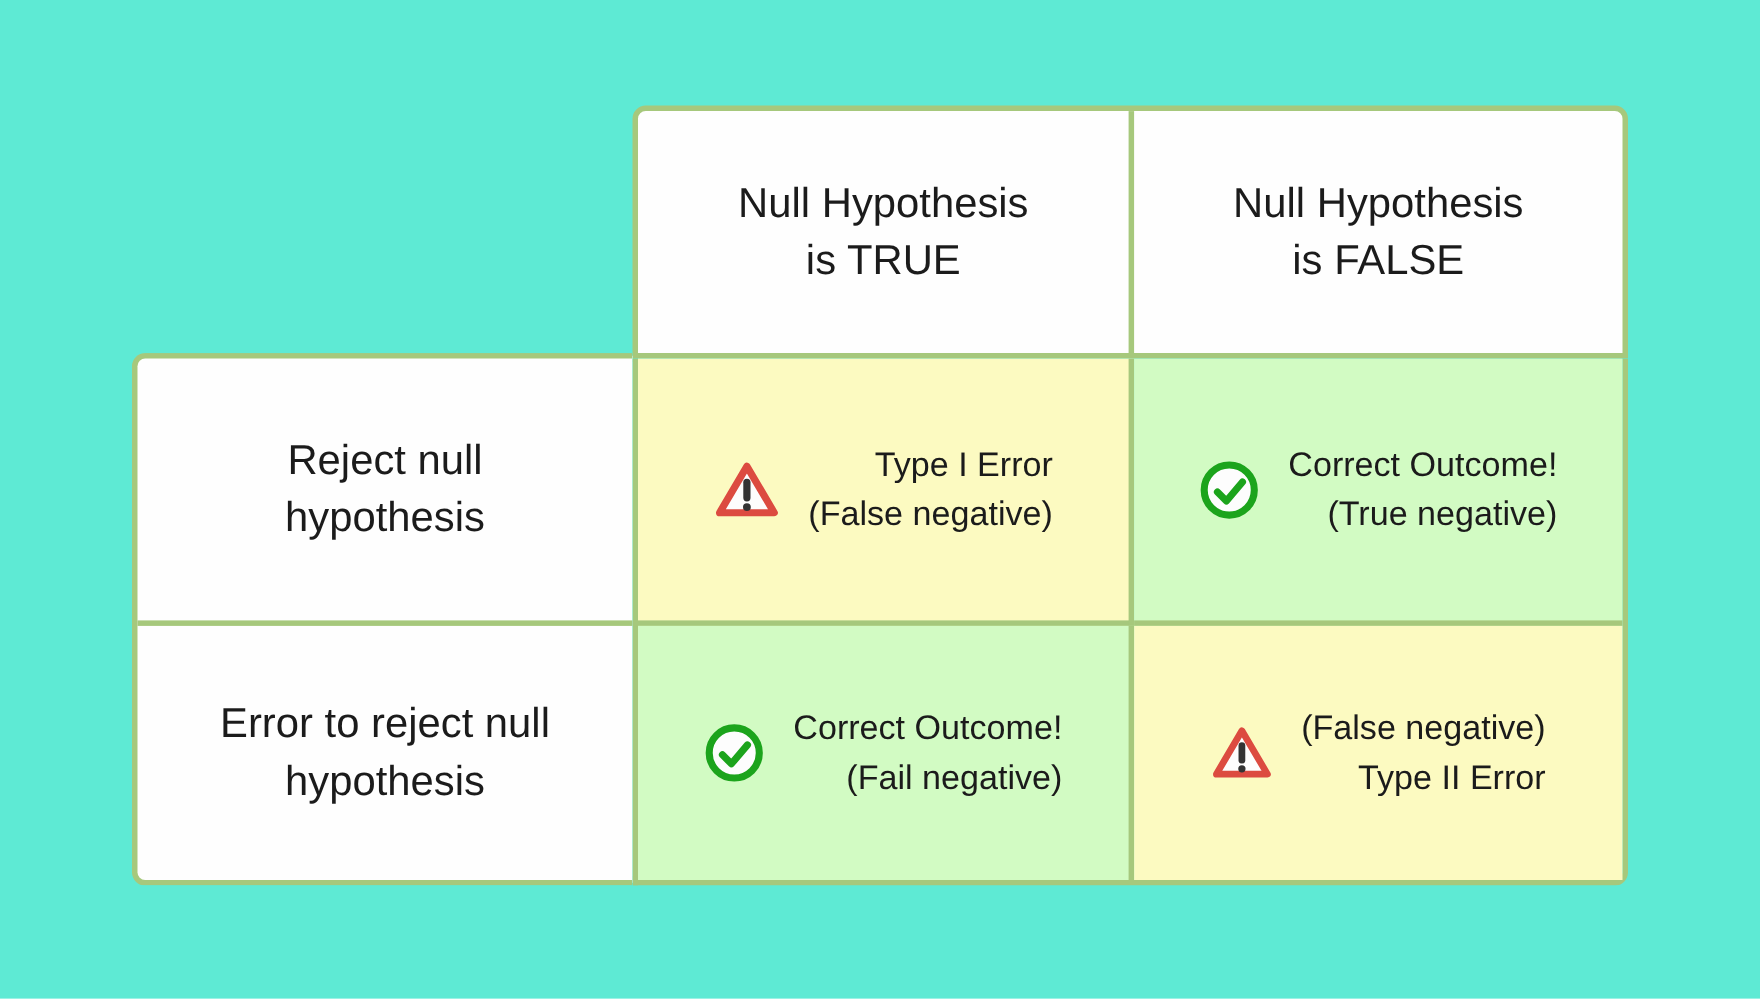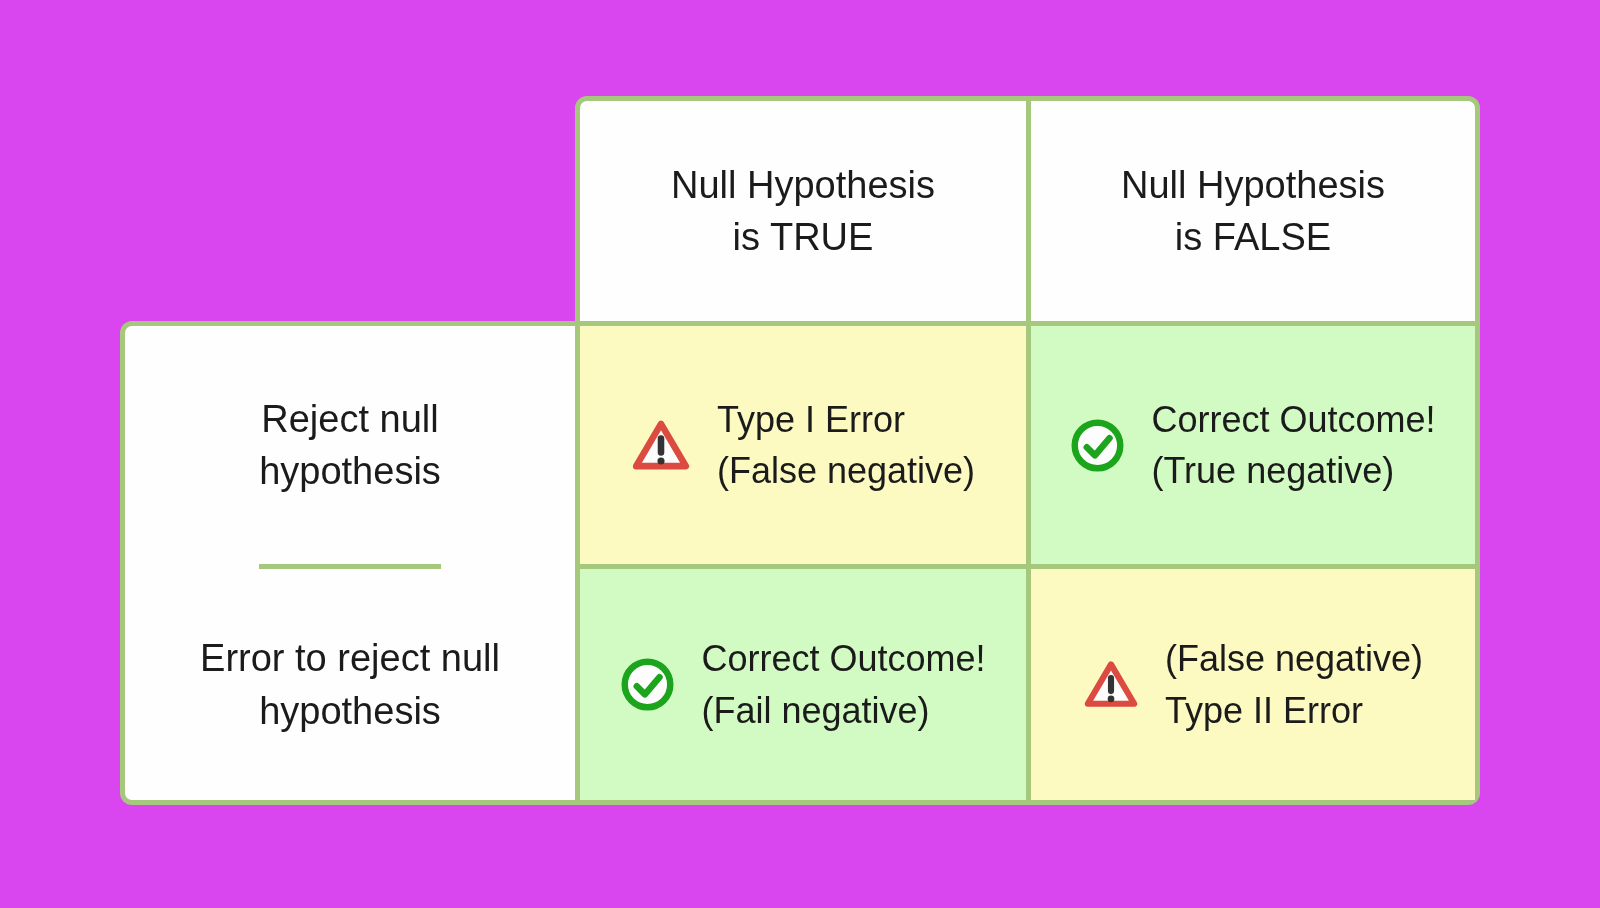--- a/index.html
+++ b/index.html
@@ -4,21 +4,21 @@
 <style>
   :root{
     --border-green:#A6C87C;
     --cell-yellow:#FCFAC1;
     --cell-green:#D2FBC3;
     --text:#1B1B1B;
   }
   *{box-sizing:border-box;margin:0;padding:0;}
   html,body{background:#ffffff;}
   body{font-family:"Liberation Sans","DejaVu Sans",sans-serif;color:var(--text);}
-  .stage{position:relative;width:1600px;height:908px;background:#d946ef;overflow:hidden;}
+  .stage{position:relative;width:1600px;height:908px;background:#5eead4;overflow:hidden;}
 
   
   .col-headers{
     position:absolute;left:575px;top:96px;width:905px;height:230px;
     border:5px solid var(--border-green);
     border-radius:12px 12px 0 0;
     display:flex;background:#fefefe;
   }
   .col-h-cell{
     display:flex;align-items:center;justify-content:center;
@@ -26,21 +26,21 @@
     white-space:pre-line;
   }
   .col-h-cell.first{width:451px;border-right:5px solid var(--border-green);}
   .col-h-cell.second{width:444px;}
 
   
   .row-headers{
     position:absolute;left:120px;top:321px;width:455px;height:484px;
     border:5px solid var(--border-green);border-right:none;
     border-radius:12px 0 0 12px;
-    display:flex;flex-direction:column;background:#fefefe;align-items:center;
+    display:flex;flex-direction:column;background:#fefefe;
   }
   .row-h-cell{
     display:flex;align-items:center;justify-content:center;
     text-align:center;font-size:38px;line-height:1.38;
     white-space:pre-line;
   }
   .row-h-cell.first{height:243px;border-bottom:5px solid var(--border-green);}
   .row-h-cell.second{height:231px;}
 
   
@@ -51,21 +51,21 @@
     display:flex;flex-wrap:wrap;
   }
   .cell{
     display:flex;align-items:center;justify-content:center;gap:26px;
   }
   .cell.c11{width:451px;height:243px;border-right:5px solid var(--border-green);border-bottom:5px solid var(--border-green);}
   .cell.c12{width:444px;height:243px;border-bottom:5px solid var(--border-green);}
   .cell.c21{width:451px;height:231px;border-right:5px solid var(--border-green);}
   .cell.c22{width:444px;height:231px;}
   .cell-text{
-    text-align:left;font-size:36px;line-height:1.42;
+    text-align:right;font-size:31px;line-height:1.42;
   }
   .cell-text .line{display:block;}
   .icon{flex:0 0 auto;display:block;}
 </style>
 </head>
 <body>
 
 <div class="stage">
 
   <div class="col-headers">

